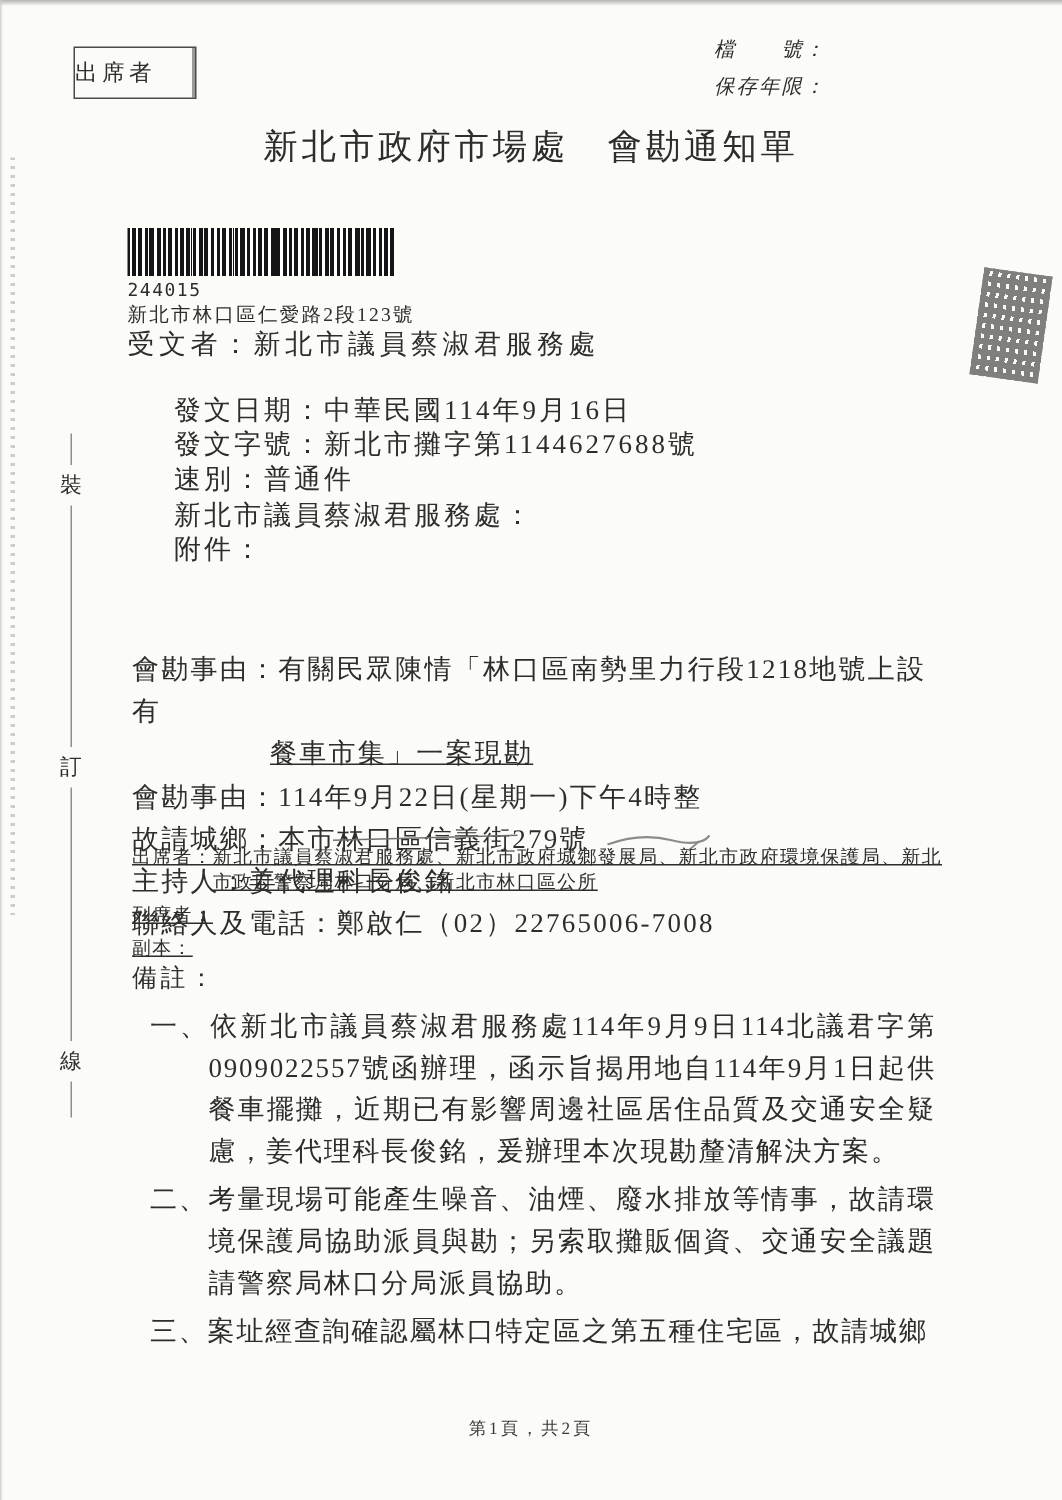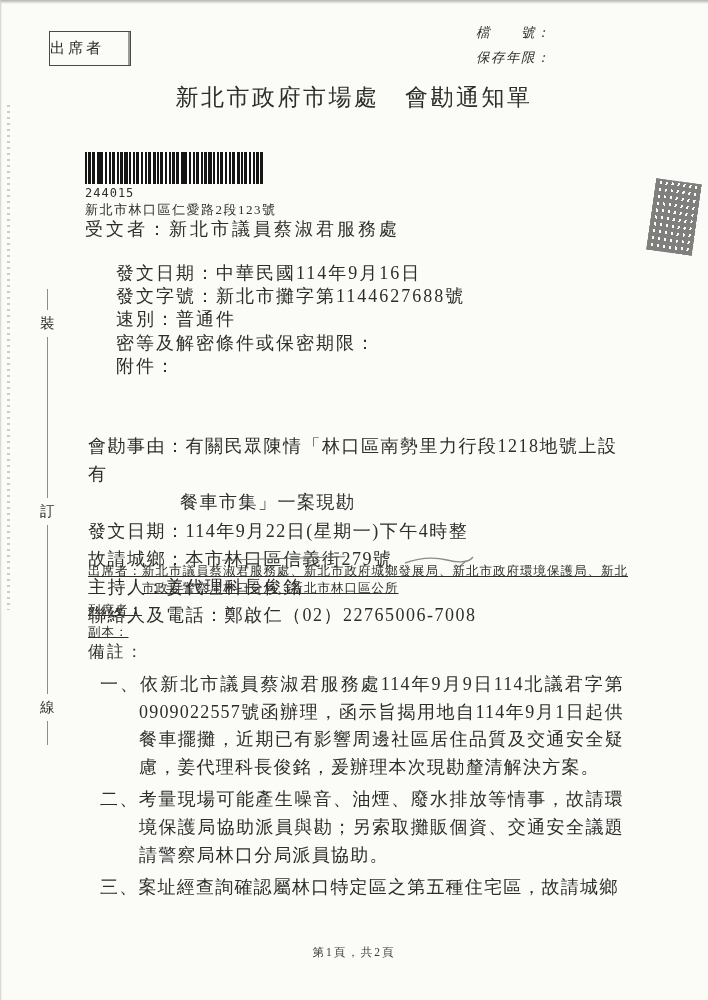--- a/index.html
+++ b/index.html
@@ -37,21 +37,21 @@
   .recipient-line{left:85px;top:217px;font-size:18px;letter-spacing:3px;}
   
   .stamp{left:651px;top:181px;width:46px;height:72px;transform:rotate(8deg);opacity:.6;
     background-image:
       repeating-linear-gradient(90deg,#2e2e2e 0 4px,transparent 4px 6px),
       repeating-linear-gradient(0deg,#2e2e2e 0 4px,transparent 4px 7px);}
   
   .meta{left:88px;top:262px;font-size:18px;line-height:23.2px;letter-spacing:2px;margin-left:28px;}
   
   .body-block{left:88px;top:385px;width:545px;font-size:18px;line-height:28.2px;letter-spacing:1.5px;margin-top:47px;}
-  .subject-line2{padding-left:92px;}
+  .subject-line2{padding-left:92px;text-decoration:underline;}
   .struck{position:relative;display:inline-block;}
   .struck::after{content:"";position:absolute;left:-3px;right:-3px;top:46%;
     border-top:1.6px solid #70706c;transform:rotate(-1.6deg);}
   .hand-mark{vertical-align:middle;margin-left:10px;}
   
   .participants{left:88px;top:563px;width:548px;font-size:12.5px;line-height:16.5px;letter-spacing:1px;text-decoration:underline;}
   .attendees-par{padding-left:54px;text-indent:-54px;margin:0 0 6px 0;}
   .observers-line{margin:4px 0 0 0;}
   .cc-line{margin:5px 0 0 0;}
   
@@ -90,28 +90,28 @@
   <div class="abs barcode-number">244015</div>
   <div class="abs recipient-address">新北市林口區仁愛路2段123號</div>
   <div class="abs recipient-line">受文者：新北市議員蔡淑君服務處</div>
 
   <div class="abs stamp"></div>
 
   <div class="abs meta">
     <div>發文日期：中華民國114年9月16日</div>
     <div>發文字號：新北市攤字第1144627688號</div>
     <div>速別：普通件</div>
-    <div>密等及解密條件或保密期限：</div>
+    <div>新北市議員蔡淑君服務處：</div>
     <div>附件：</div>
   </div>
 
   <div class="abs body-block">
     <div>會勘事由：有關民眾陳情「林口區南勢里力行段1218地號上設有</div>
     <div class="subject-line2">餐車市集」一案現勘</div>
-    <div>發文日期：114年9月22日(星期一)下午4時整</div>
+    <div>會勘事由：114年9月22日(星期一)下午4時整</div>
     <div>
       <span>故請城鄉：</span><span>本市</span><span class="struck">林口區信義街</span><span>279號</span><svg class="hand-mark" width="72" height="20" viewBox="0 0 72 20">
           <path d="M2 12 Q 24 4 44 9 T 70 6" fill="none" stroke="#8b8b87" stroke-width="1.4"></path>
           <path d="M56 16 l7 -6" fill="none" stroke="#8b8b87" stroke-width="1.2"></path>
         </svg>
     </div>
     <div>主持人：姜代理科長俊銘</div>
     <div>聯絡人及電話：鄭啟仁（02）22765006-7008</div>
   </div>
 

